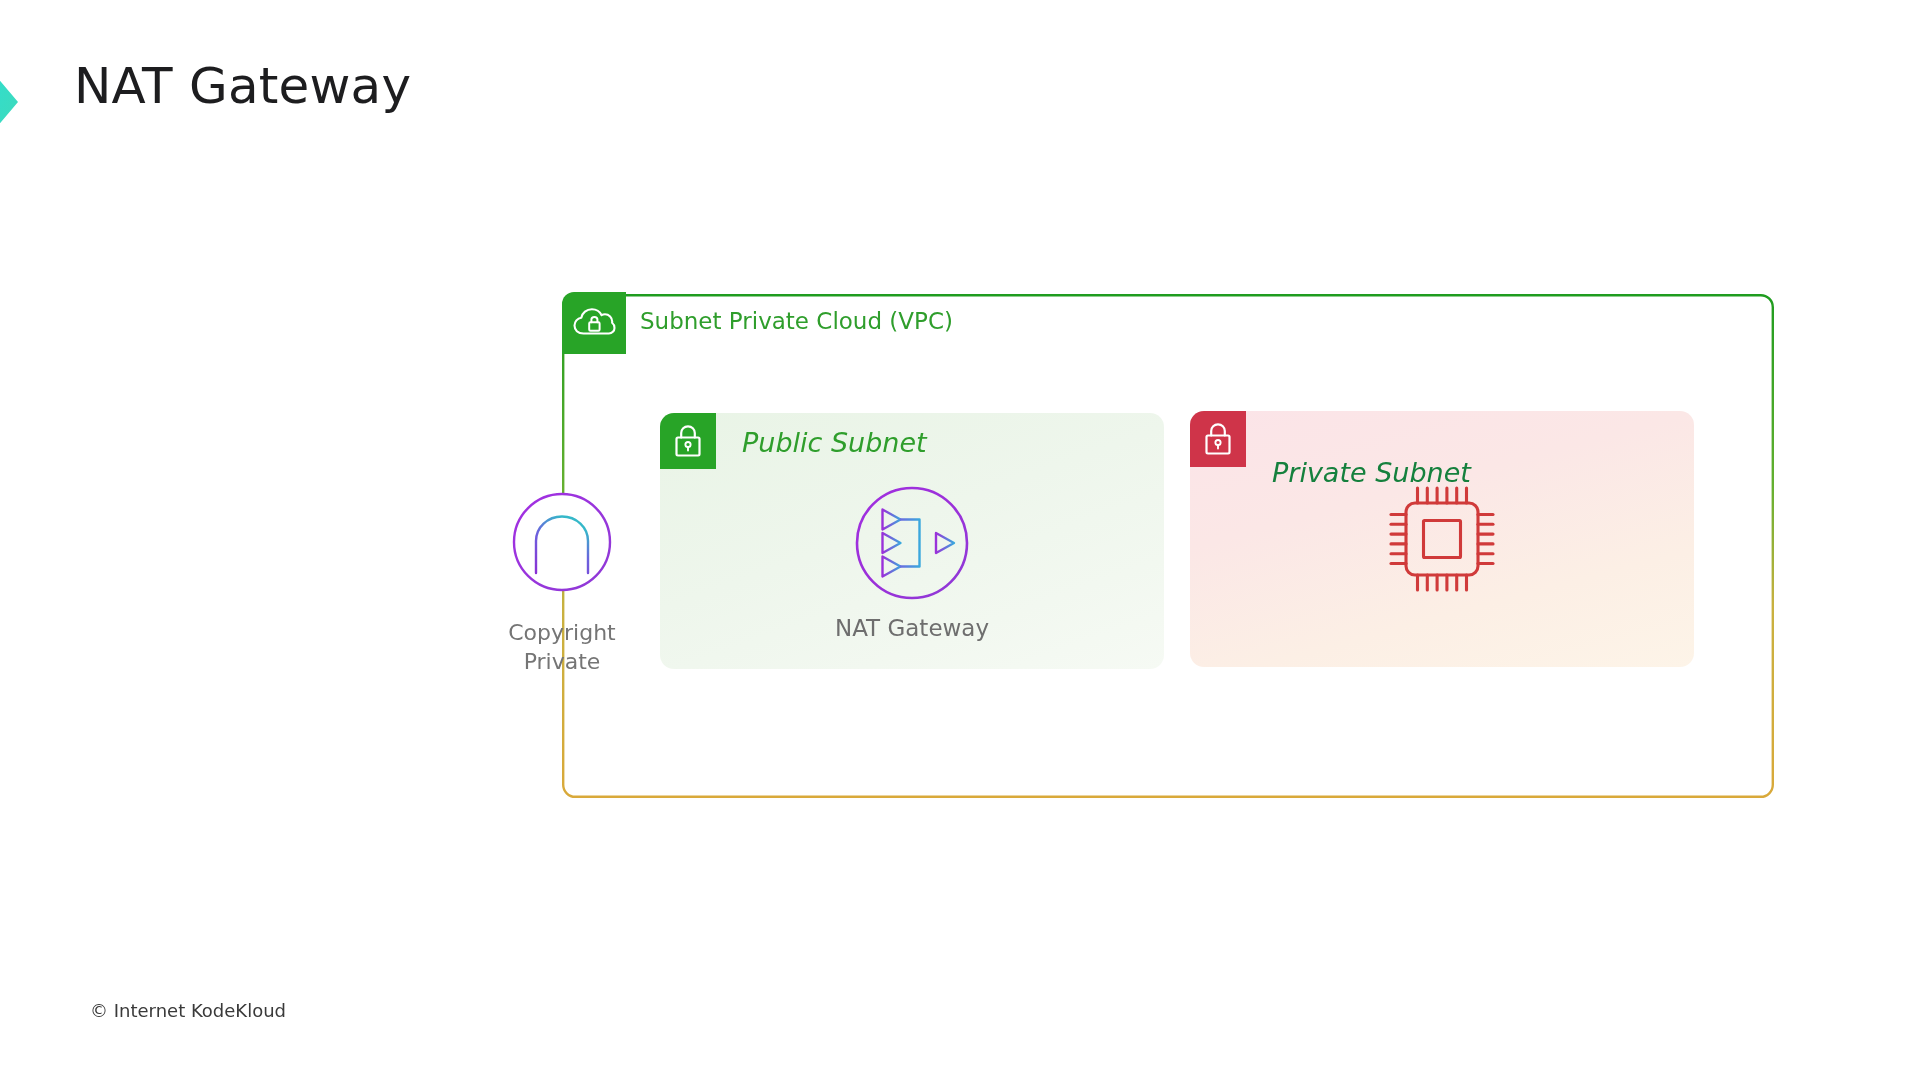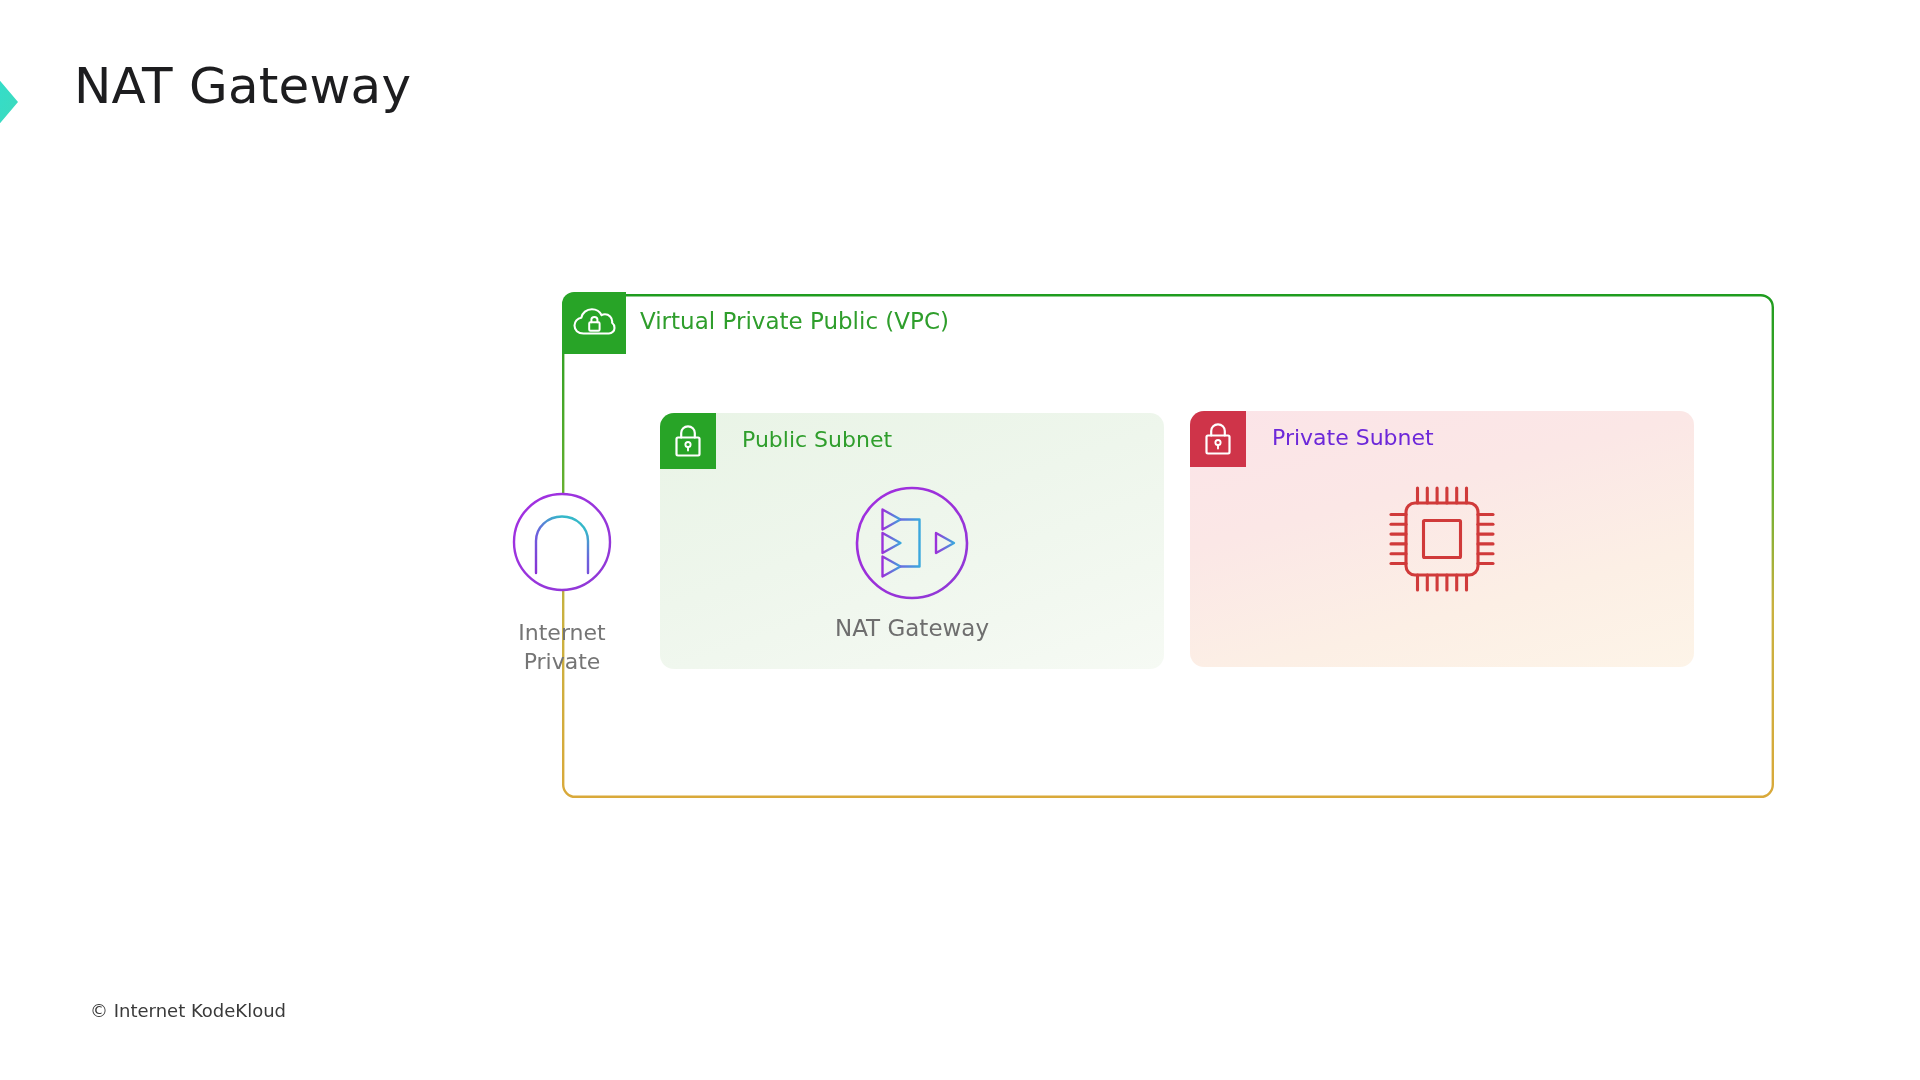--- a/index.html
+++ b/index.html
@@ -125,26 +125,27 @@
     display: flex;
     align-items: center;
     justify-content: center;
   }
   #public-subnet .subnet-tab { background: #28a427; }
   #private-subnet .subnet-tab { background: #cf3449; }
   .subnet-label {
     position: absolute;
     left: 82px;
     top: 14px;
-    font-size: 22px;
+    font-size: 27px;
     white-space: nowrap;
     font-weight: 400;
+    font-style: italic;
   }
   #public-subnet .subnet-label { color: #2f9e2c; }
-  #private-subnet .subnet-label { color: #6d28d9; }
+  #private-subnet .subnet-label { color: #15803d; margin-top: 32px; }
 
   .node-icon {
     position: absolute;
     left: 50%;
     transform: translateX(-50%);
   }
   #nat-icon-wrap { top: 68px; width: 124px; height: 124px; }
   #ec2-icon-wrap { top: 66px; width: 124px; height: 124px; }
 
   .node-caption {
@@ -223,21 +224,21 @@
                C10.2 9.9 14.6 6.2 19.9 6.2 C24.2 6.2 27.9 8.6 29.6 12.2
                C30.6 11.6 31.8 11.3 33.0 11.3 C37.0 11.3 40.2 14.5 40.2 18.4
                C40.2 18.9 40.2 19.4 40.1 19.8 C41.6 21.0 42.5 22.8 42.5 24.9
                C42.5 28.0 40.0 30.5 36.9 30.5 Z" fill="none" stroke="#ffffff" stroke-width="2.1" stroke-linejoin="round"></path>
       <rect x="17.2" y="19.2" width="10.4" height="8.6" rx="1.2" fill="none" stroke="#ffffff" stroke-width="2.0"></rect>
       <path d="M19.4 19.2 L19.4 16.6 C19.4 15.1 20.6 13.9 22.4 13.9
                C24.2 13.9 25.4 15.1 25.4 16.6 L25.4 19.2" fill="none" stroke="#ffffff" stroke-width="2.0" stroke-linecap="round"></path>
     </svg>
   </div>
 
-  <div id="vpc-label">Virtual Private Public (VPC)</div>
+  <div id="vpc-label">Subnet Private Cloud (VPC)</div>
 </div>
 
 <div id="public-subnet" class="subnet-card">
   <div class="subnet-bg"></div>
 
   <div class="subnet-tab">
     <svg width="34" height="38" viewBox="0 0 34 38">
       <rect x="5.5" y="15.5" width="23" height="18" rx="1.4" fill="none" stroke="#ffffff" stroke-width="2.2"></rect>
       <path d="M10.2 15.5 L10.2 11.0 C10.2 7.2 13.2 4.3 17.0 4.3
                C20.8 4.3 23.8 7.2 23.8 11.0 L23.8 15.5" fill="none" stroke="#ffffff" stroke-width="2.2" stroke-linecap="round"></path>
@@ -355,17 +356,17 @@
         <stop offset="60%" stop-color="#6a63dd"></stop>
         <stop offset="100%" stop-color="#35b8c9"></stop>
       </linearGradient>
     </defs>
     <circle cx="63" cy="63" r="48" fill="#ffffff" stroke="url(#gIgwRing)" stroke-width="2.4"></circle>
     <path d="M37 94 L37 62 C37 48.2 48.6 37.5 63 37.5 C77.4 37.5 89 48.2 89 62 L89 94" fill="none" stroke="url(#gIgwArch)" stroke-width="2.4" stroke-linecap="round"></path>
   </svg>
 </div>
 
 <div id="igw-caption">
-  <div>Internet</div>
+  <div>Copyright</div>
   <div>Private</div>
 </div>
 
 <div id="copyright">© Internet KodeKloud</div>
 
 </body></html>

